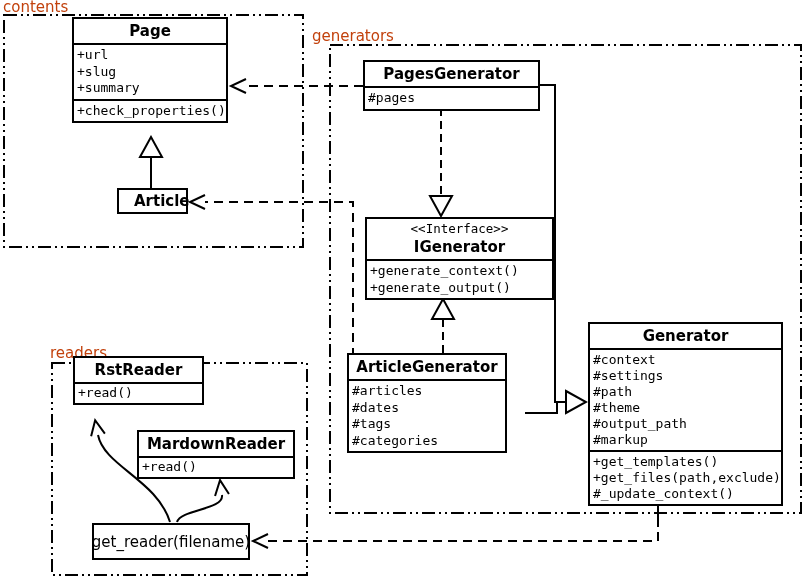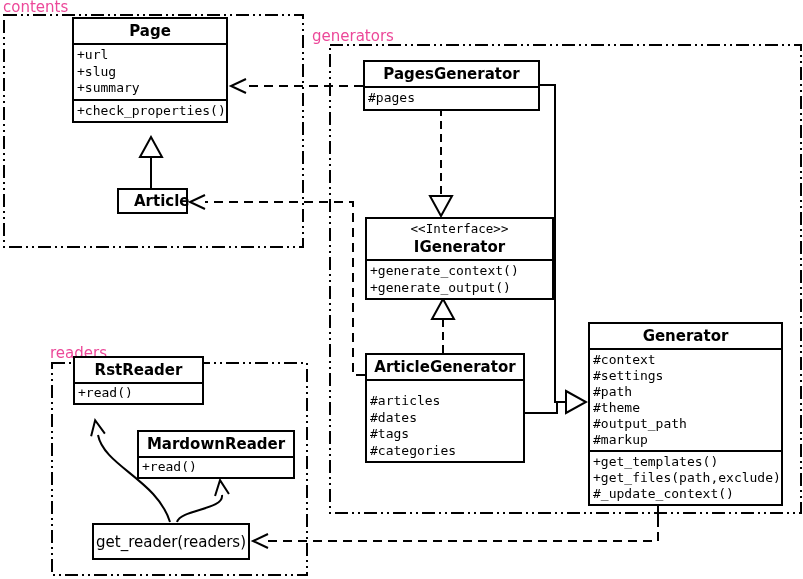--- a/index.html
+++ b/index.html
@@ -2,21 +2,21 @@
 <html><head>
 <meta charset="utf-8">
 <style>
   html,body{margin:0;padding:0;background:#fff;}
   .canvas{
     position:relative;width:803px;height:579px;background:#fff;
     font-family:"DejaVu Sans",sans-serif;color:#000;overflow:hidden;
   }
   svg.layer{position:absolute;left:0;top:0;width:803px;height:579px;}
   .pkg-label{
-    position:absolute;font-size:15px;line-height:15px;color:#ec4899;
+    position:absolute;font-size:15px;line-height:15px;color:#c2410c;
     background:transparent;white-space:nowrap;
   }
   .uml-class{
     position:absolute;background:#fff;border:2px solid #000;
     box-sizing:border-box;display:flex;flex-direction:column;
   }
   .uml-title{
     font-weight:bold;font-size:15px;line-height:20px;text-align:center;
     padding:2px 2px;border-bottom:2px solid #000;white-space:nowrap;
     font-family:"DejaVu Sans",sans-serif;
@@ -109,21 +109,21 @@
     <div class="uml-title">
       <div class="uml-stereotype">&lt;&lt;Interface&gt;&gt;</div>
       <div>IGenerator</div>
     </div>
     <div class="uml-section">
       <div>+generate_context()</div>
       <div>+generate_output()</div>
     </div>
   </div>
 
-  <div class="uml-class" style="left:365px;top:353px;width:160px;gap:10px;">
+  <div class="uml-class" style="left:347px;top:353px;width:160px;">
     <div class="uml-title">ArticleGenerator</div>
     <div class="uml-section">
       <div>#articles</div>
       <div>#dates</div>
       <div>#tags</div>
       <div>#categories</div>
     </div>
   </div>
 
   <div class="uml-class gen-tight" style="left:588px;top:322px;width:195px;">
@@ -151,16 +151,16 @@
   </div>
 
   <div class="uml-class" style="left:137px;top:430px;width:158px;">
     <div class="uml-title">MardownReader</div>
     <div class="uml-section" style="padding:1px 3px;">
       <div>+read()</div>
     </div>
   </div>
 
   <div class="free-box" style="left:92px;top:523px;width:158px;height:37px;">
-    <span>get_reader(readers)</span>
+    <span>get_reader(filename)</span>
   </div>
 
 </div>
 
 </body></html>

